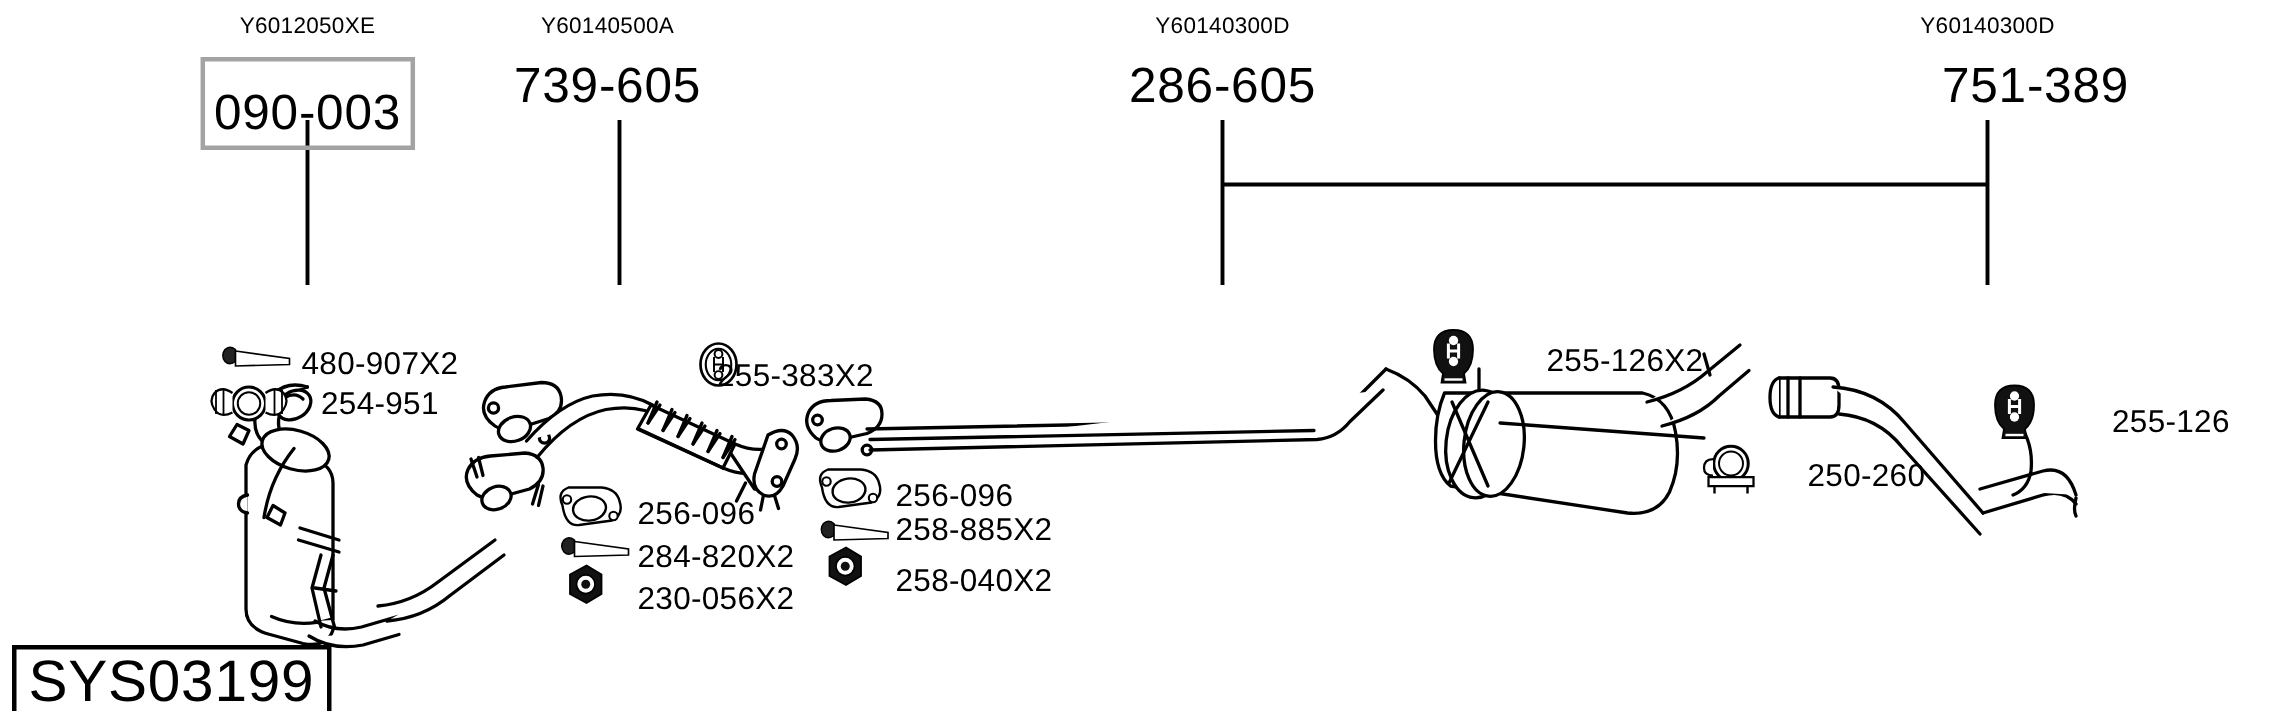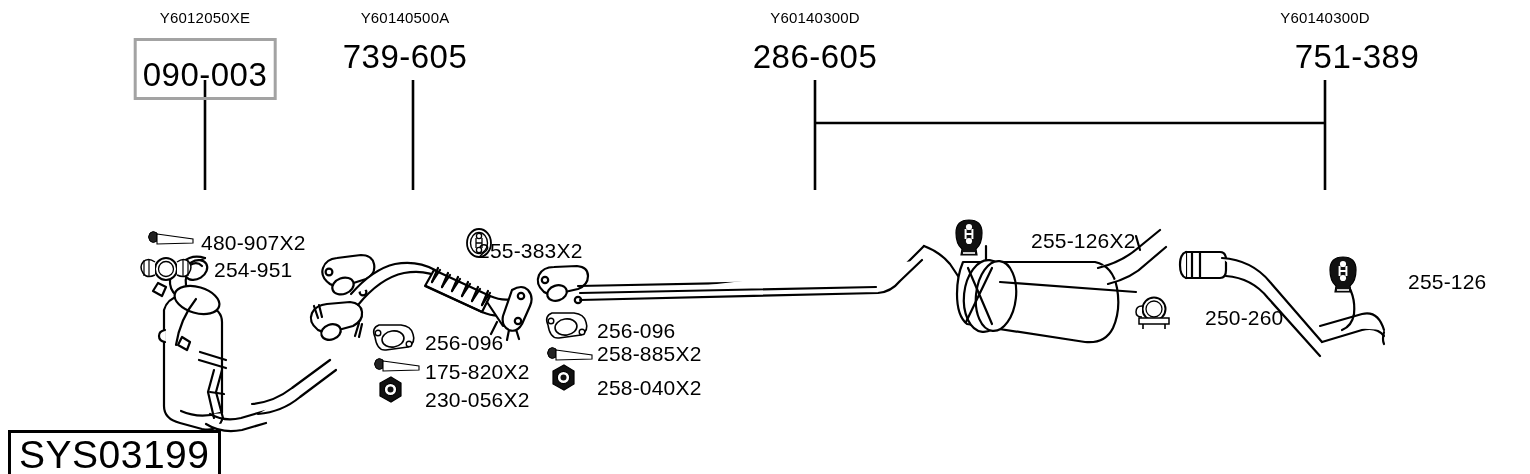--- a/index.html
+++ b/index.html
@@ -221,21 +221,21 @@
       <div class="hdr-sub" style="left: 815px; top: 9px;">Y60140300D</div>
       <div class="hdr-main" style="left: 815px; top: 38px;">286-605</div>
       <div class="hdr-sub" style="left: 1325px; top: 9px;">Y60140300D</div>
       <div class="hdr-main" style="left: 1325px; top: 38px; margin-left: 32px;">751-389</div>
     </div>
   <div id="annotations">
       <div class="ann" style="left: 201px; top: 231px;">480-907X2</div>
       <div class="ann" style="left: 214px; top: 258px;">254-951</div>
       <div class="ann" style="left: 478px; top: 239px;">255-383X2</div>
       <div class="ann" style="left: 425px; top: 331px;">256-096</div>
-      <div class="ann" style="left: 425px; top: 360px;">175-820X2</div>
+      <div class="ann" style="left: 425px; top: 360px;">284-820X2</div>
       <div class="ann" style="left: 425px; top: 388px;">230-056X2</div>
       <div class="ann" style="left: 597px; top: 319px;">256-096</div>
       <div class="ann" style="left: 597px; top: 342px;">258-885X2</div>
       <div class="ann" style="left: 597px; top: 376px;">258-040X2</div>
       <div class="ann" style="left: 995px; top: 229px; margin-left: 36px;">255-126X2</div>
       <div class="ann" style="left: 1176px; top: 306px; margin-left: 29px;">250-260</div>
       <div class="ann" style="left: 1368px; top: 270px; margin-left: 40px;">255-126</div>
     </div>
 
   <div class="sysbox" style="left:8px; top:430px;">SYS03199</div>

